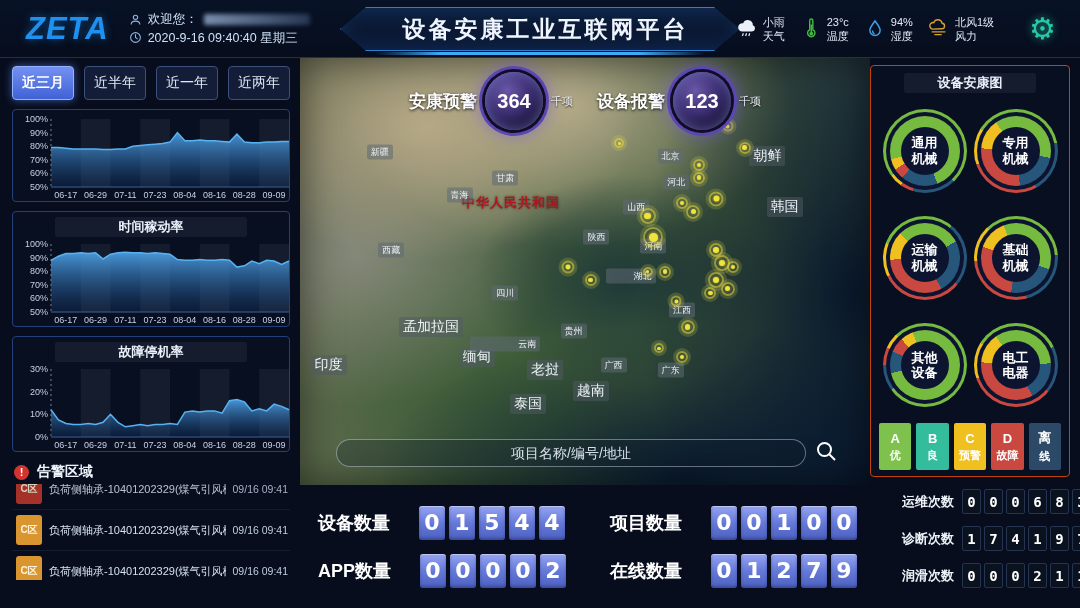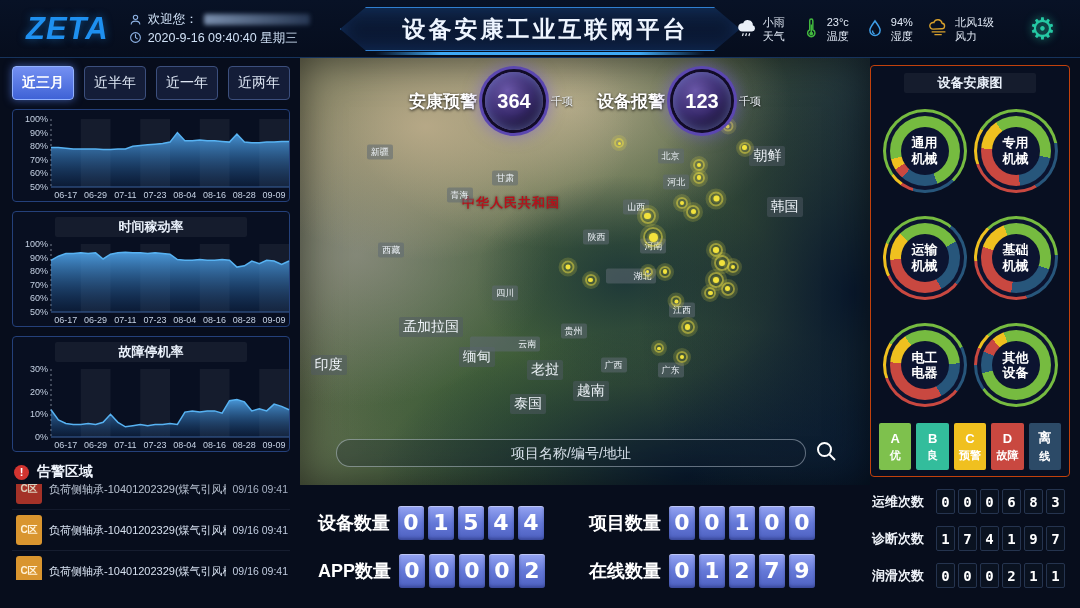--- a/index.html
+++ b/index.html
@@ -100,21 +100,21 @@
   .search { position:absolute; bottom:18px; left:36px; width:470px; height:28px; z-index:6;
     border:1px solid rgba(230,240,255,.4); background:rgba(15,26,44,.25); border-radius:17px; }
   .search input { width:100%; height:100%; background:transparent; border:none; outline:none;
     text-align:center; color:#f0f5fc; font-size:14px; font-family:inherit; }
   .search input::placeholder { color:#dfe8f2; opacity:.95; }
   .mag { position:absolute; bottom:22px; right:32px; z-index:6; cursor:pointer; }
 
   
   .stats { height:123px; display:grid; grid-template-columns:auto auto; column-gap:44px; row-gap:14px;
     justify-content:start; align-content:center; padding-left:18px; }
-  .stat { display:flex; align-items:center; gap:8px; }
+  .stat { display:flex; align-items:center; gap:29px; }
   .stat-label { font-size:18px; font-weight:bold; color:#fff; white-space:nowrap; }
   .digits-lg { display:flex; gap:4px; }
   .digit-lg { width:26px; height:34px; border-radius:3px; display:flex; align-items:center; justify-content:center;
     font-size:22px; font-weight:bold; color:#fff; font-family:"DejaVu Sans",sans-serif;
     background:linear-gradient(180deg,#95a4f2 0%,#6579d8 50%,#4d60c0 100%);
     box-shadow:inset 0 1px 0 rgba(255,255,255,.4), inset 0 -2px 3px rgba(20,30,80,.35); }
 
   
   .health { border:1px solid #c2410c; border-radius:4px; background:rgba(9,15,34,.92);
     padding:6px 8px 4px; height:412px; display:flex; flex-direction:column; }
@@ -128,21 +128,21 @@
     font-size:13px; font-weight:bold; color:#fff; line-height:1.2; z-index:2; }
   .legend { display:flex; gap:5px; justify-content:center; margin:6px 0 2px; }
   .legend-item { width:34px; height:47px; border-radius:2px; display:flex; flex-direction:column;
     align-items:center; justify-content:center; gap:2px; color:#fff; }
   .legend-grade { font-size:13px; font-weight:bold; }
   .legend-label { font-size:11px; font-weight:bold; white-space:nowrap; }
 
   
   .counters { margin-top:12px; display:flex; flex-direction:column; gap:12px; padding-left:2px; }
   .counter { display:flex; align-items:center; gap:8px; }
-  .counter-label { font-size:13px; font-weight:bold; color:#eef2f8; white-space:nowrap; width:56px; }
+  .counter-label { font-size:13px; font-weight:bold; color:#eef2f8; white-space:nowrap; width:56px;margin-left:30px; }
   .digits-sm { display:flex; gap:3px; }
   .digit-sm { width:19px; height:25px; border-radius:2px; display:flex; align-items:center; justify-content:center;
     font-size:14px; font-weight:bold; color:#fff; background:#0a1220; border:1px solid #25344f;
     font-family:"DejaVu Sans Mono",monospace; }
 </style>
 </head>
 <body>
 
 <div id="app">
 
@@ -569,37 +569,37 @@
               <div class="g-ring" style="background: conic-gradient(from -15deg, rgb(118, 187, 64) 0deg, rgb(118, 187, 64) 100.8deg, rgb(39, 86, 123) 100.8deg, rgb(39, 86, 123) 180deg, rgb(201, 72, 64) 180deg, rgb(201, 72, 64) 280.8deg, rgb(239, 192, 31) 280.8deg, rgb(239, 192, 31) 331.2deg, rgb(118, 187, 64) 331.2deg, rgb(118, 187, 64) 360deg);"></div>
               <div class="g-cover1"></div>
               <div class="g-ring2" style="background: conic-gradient(from 8deg, rgb(118, 187, 64) 0deg, rgb(118, 187, 64) 100.8deg, rgb(39, 86, 123) 100.8deg, rgb(39, 86, 123) 180deg, rgb(201, 72, 64) 180deg, rgb(201, 72, 64) 280.8deg, rgb(239, 192, 31) 280.8deg, rgb(239, 192, 31) 331.2deg, rgb(118, 187, 64) 331.2deg, rgb(118, 187, 64) 360deg);"></div>
               <div class="g-cover2"></div>
               <div class="g-label">
                 <div>基础</div>
                 <div>机械</div>
               </div>
             </div>
             <div class="gauge">
+              <div class="g-ring" style="background: conic-gradient(from -15deg, rgb(118, 187, 64) 0deg, rgb(118, 187, 64) 248.4deg, rgb(39, 86, 123) 248.4deg, rgb(39, 86, 123) 284.4deg, rgb(201, 72, 64) 284.4deg, rgb(201, 72, 64) 309.6deg, rgb(239, 192, 31) 309.6deg, rgb(239, 192, 31) 331.2deg, rgb(118, 187, 64) 331.2deg, rgb(118, 187, 64) 360deg);"></div>
+              <div class="g-cover1"></div>
+              <div class="g-ring2" style="background: conic-gradient(from 8deg, rgb(118, 187, 64) 0deg, rgb(118, 187, 64) 248.4deg, rgb(39, 86, 123) 248.4deg, rgb(39, 86, 123) 284.4deg, rgb(201, 72, 64) 284.4deg, rgb(201, 72, 64) 309.6deg, rgb(239, 192, 31) 309.6deg, rgb(239, 192, 31) 331.2deg, rgb(118, 187, 64) 331.2deg, rgb(118, 187, 64) 360deg);"></div>
+              <div class="g-cover2"></div>
+              <div class="g-label">
+                <div>其他</div>
+                <div>设备</div>
+              </div>
+            </div>
+            <div class="gauge">
               <div class="g-ring" style="background: conic-gradient(from -15deg, rgb(118, 187, 64) 0deg, rgb(118, 187, 64) 79.2deg, rgb(39, 86, 123) 79.2deg, rgb(39, 86, 123) 144deg, rgb(201, 72, 64) 144deg, rgb(201, 72, 64) 266.4deg, rgb(239, 192, 31) 266.4deg, rgb(239, 192, 31) 316.8deg, rgb(118, 187, 64) 316.8deg, rgb(118, 187, 64) 360deg);"></div>
               <div class="g-cover1"></div>
               <div class="g-ring2" style="background: conic-gradient(from 8deg, rgb(118, 187, 64) 0deg, rgb(118, 187, 64) 79.2deg, rgb(39, 86, 123) 79.2deg, rgb(39, 86, 123) 144deg, rgb(201, 72, 64) 144deg, rgb(201, 72, 64) 266.4deg, rgb(239, 192, 31) 266.4deg, rgb(239, 192, 31) 316.8deg, rgb(118, 187, 64) 316.8deg, rgb(118, 187, 64) 360deg);"></div>
               <div class="g-cover2"></div>
               <div class="g-label">
                 <div>电工</div>
                 <div>电器</div>
-              </div>
-            </div>
-            <div class="gauge">
-              <div class="g-ring" style="background: conic-gradient(from -15deg, rgb(118, 187, 64) 0deg, rgb(118, 187, 64) 248.4deg, rgb(39, 86, 123) 248.4deg, rgb(39, 86, 123) 284.4deg, rgb(201, 72, 64) 284.4deg, rgb(201, 72, 64) 309.6deg, rgb(239, 192, 31) 309.6deg, rgb(239, 192, 31) 331.2deg, rgb(118, 187, 64) 331.2deg, rgb(118, 187, 64) 360deg);"></div>
-              <div class="g-cover1"></div>
-              <div class="g-ring2" style="background: conic-gradient(from 8deg, rgb(118, 187, 64) 0deg, rgb(118, 187, 64) 248.4deg, rgb(39, 86, 123) 248.4deg, rgb(39, 86, 123) 284.4deg, rgb(201, 72, 64) 284.4deg, rgb(201, 72, 64) 309.6deg, rgb(239, 192, 31) 309.6deg, rgb(239, 192, 31) 331.2deg, rgb(118, 187, 64) 331.2deg, rgb(118, 187, 64) 360deg);"></div>
-              <div class="g-cover2"></div>
-              <div class="g-label">
-                <div>其他</div>
-                <div>设备</div>
               </div>
             </div>
           </div>
         <div class="legend">
             <div class="legend-item" style="background: rgb(126, 193, 77);">
               <div class="legend-grade">A</div>
               <div class="legend-label">优</div>
             </div>
             <div class="legend-item" style="background: rgb(51, 189, 156);">
               <div class="legend-grade">B</div>

